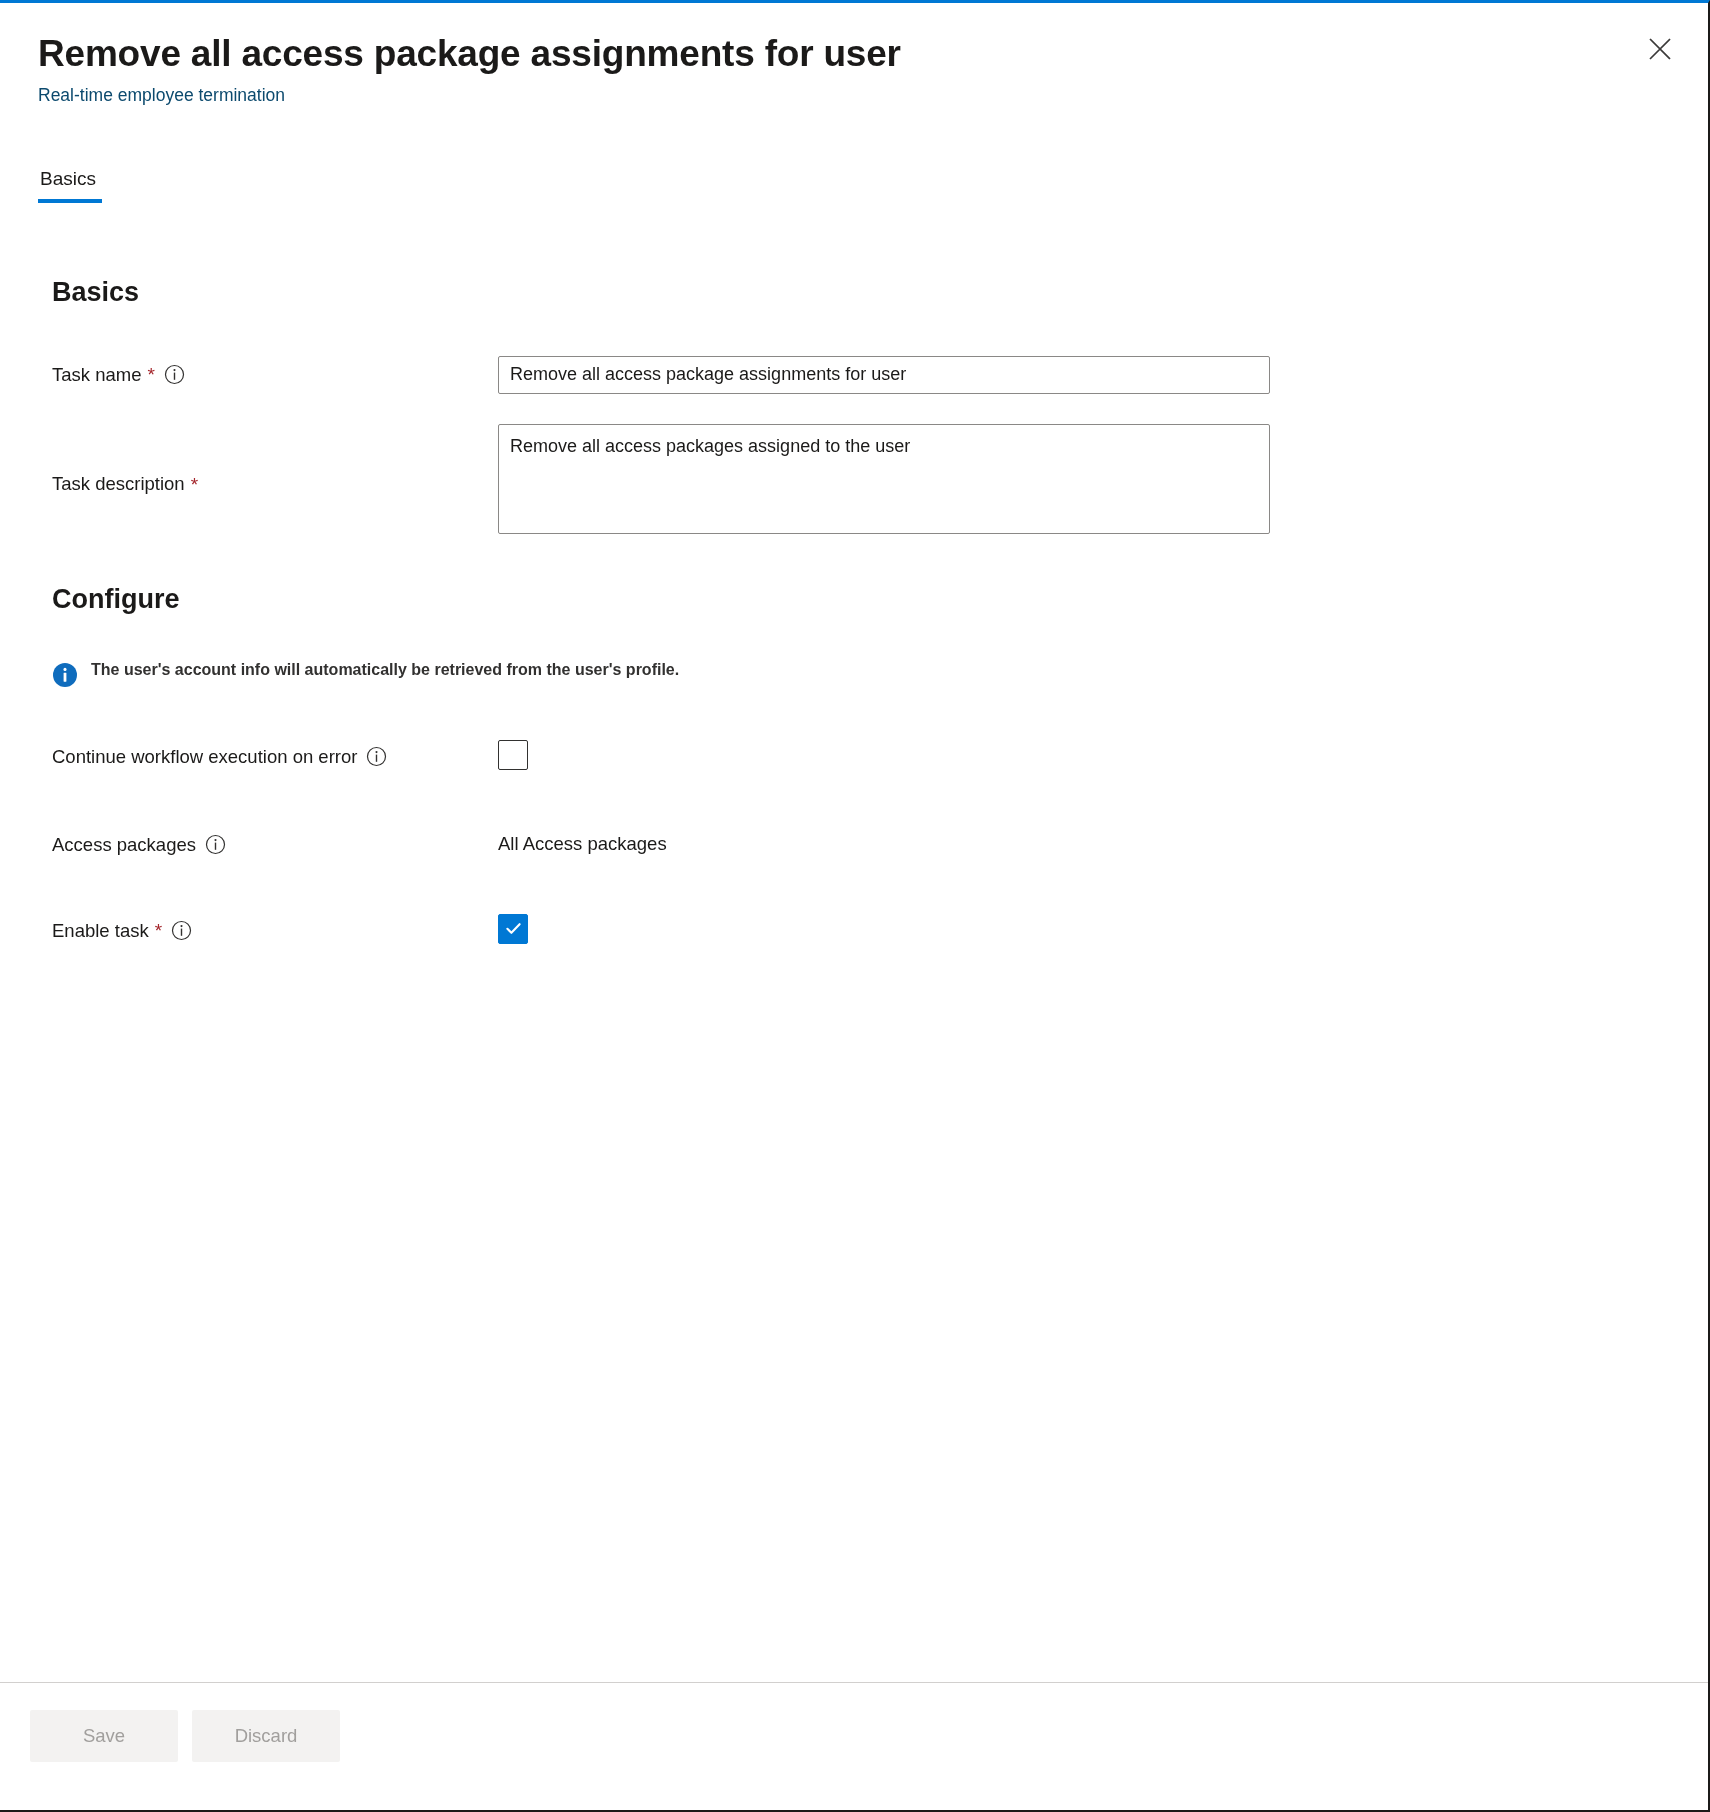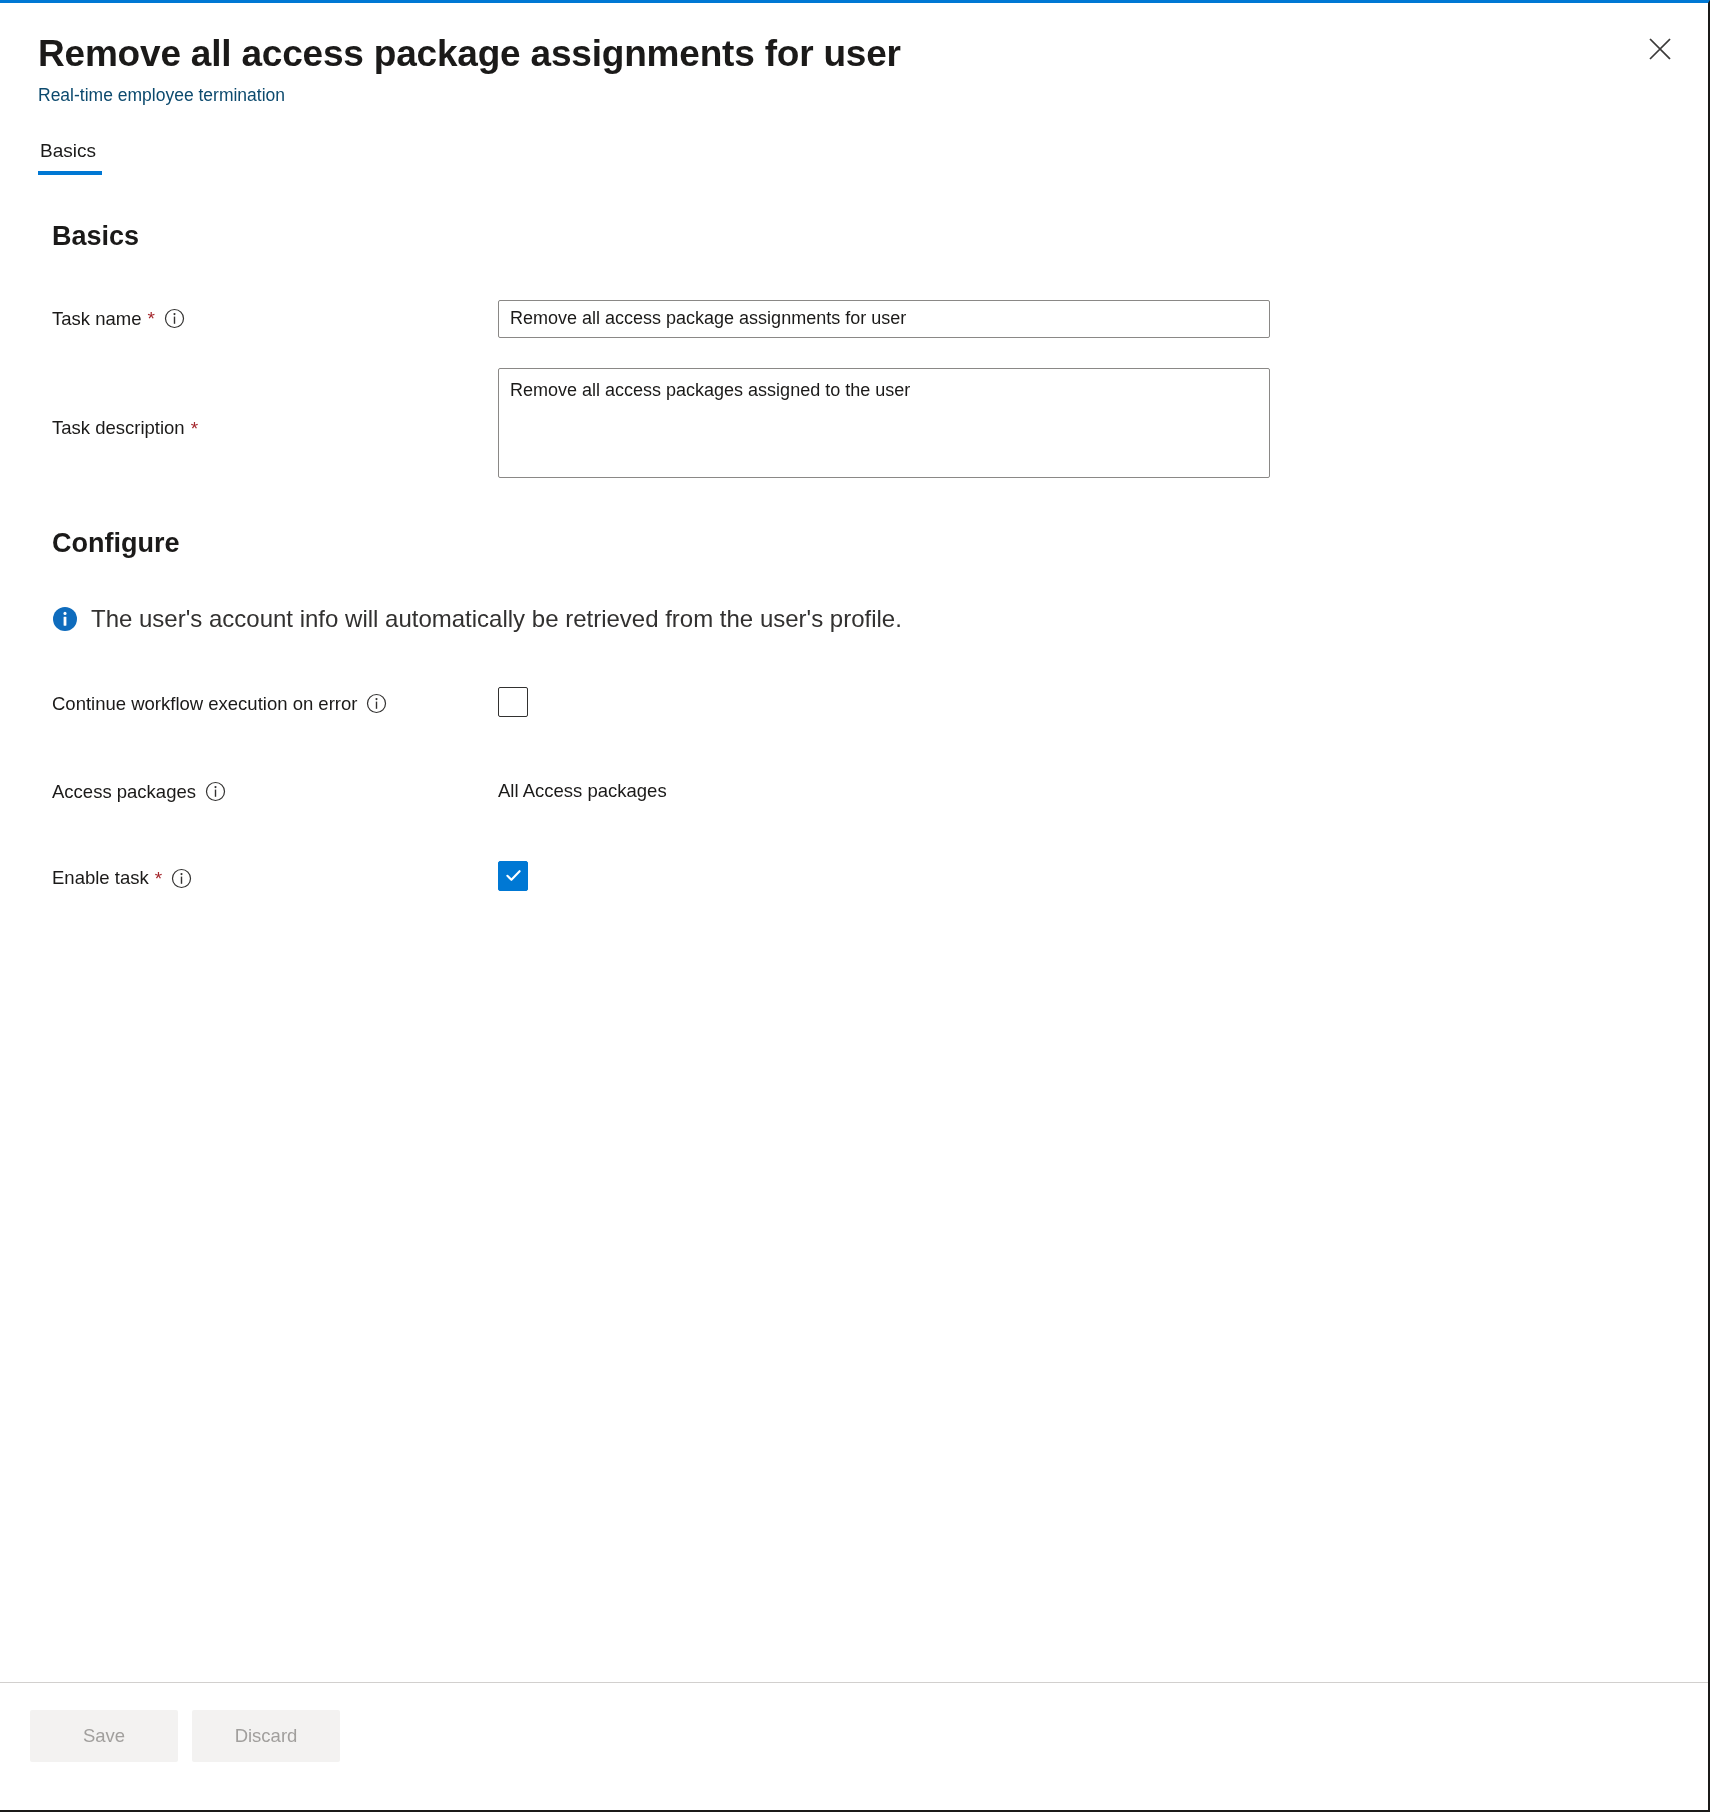--- a/index.html
+++ b/index.html
@@ -18,20 +18,21 @@
     width: 1710px;
     height: 1812px;
     box-sizing: border-box;
     background: #ffffff;
     border-top: 3px solid #0078d4;
     border-right: 2px solid #1b1a19;
     border-bottom: 2px solid #1b1a19;
     overflow: hidden;
     display: flex;
     flex-direction: column;
+    gap: 28px;
   }
 
   
   .blade-header {
     position: relative;
     padding: 30px 40px 0 38px;
     flex: 0 0 auto;
   }
   .blade-title {
     font-size: 37px;
@@ -190,23 +191,24 @@
     margin-top: 44px;
     padding-left: 14px;
   }
   .info-banner-icon {
     flex: 0 0 auto;
     margin-top: 3px;
     margin-right: 13px;
   }
   .info-banner-icon svg { display: block; }
   .info-banner-text {
-    font-size: 24px;
+    font-size: 16px;
     color: #323130;
     line-height: 1.35;
+    font-weight: bold;
   }
 
   
   .checkbox {
     box-sizing: border-box;
     width: 30px;
     height: 30px;
     border-radius: 2px;
     display: flex;
     align-items: center;

